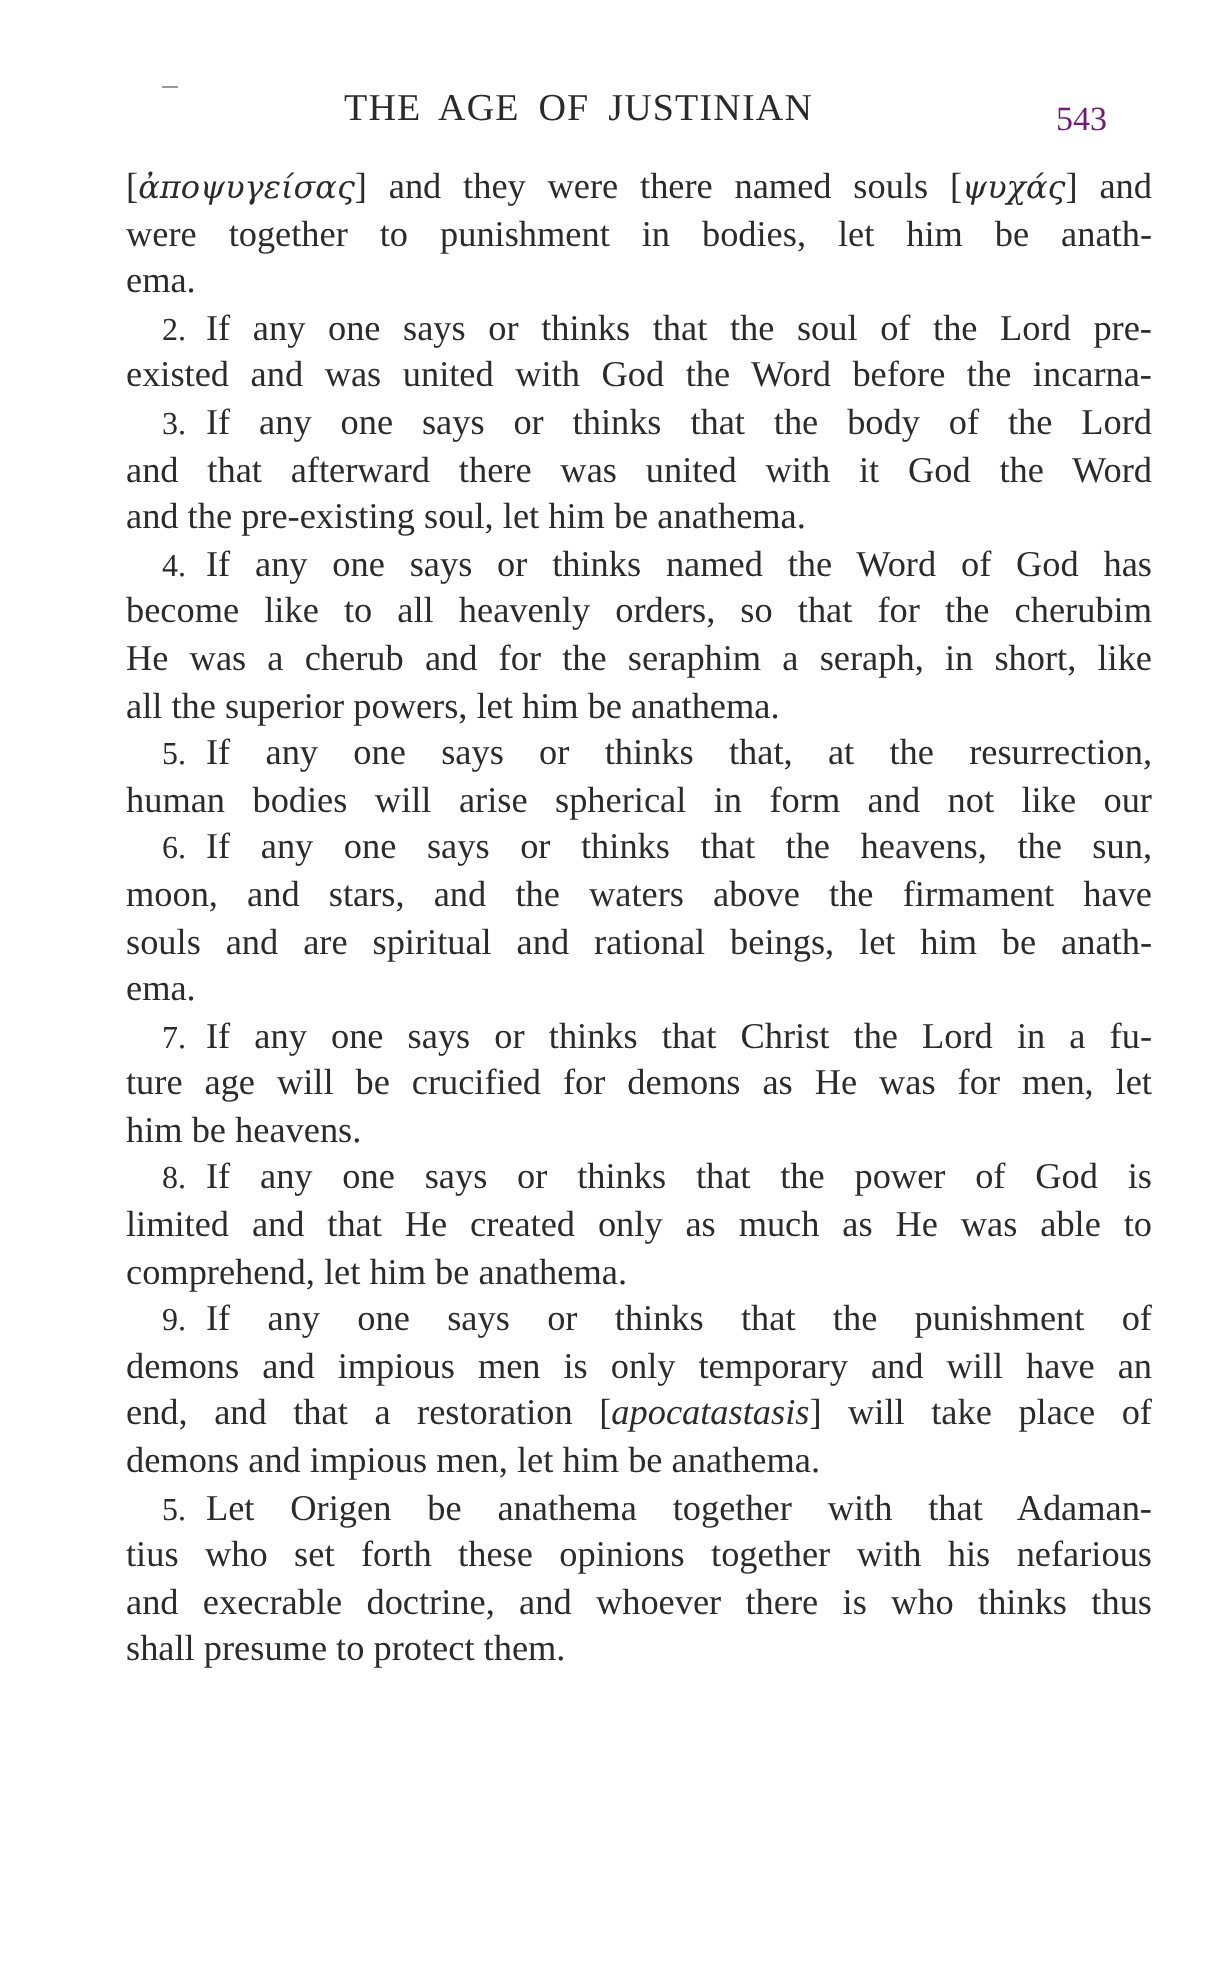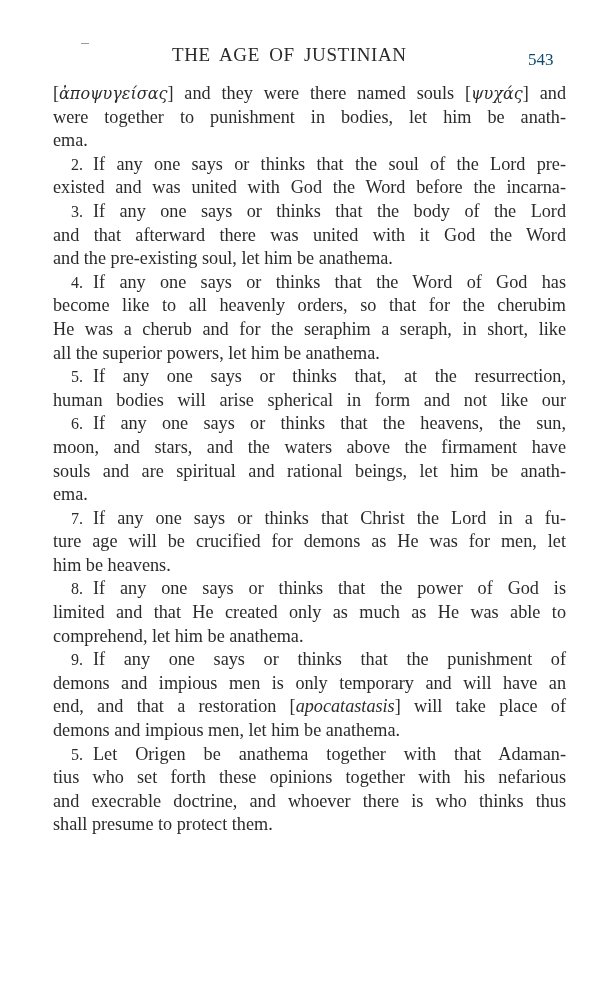--- a/index.html
+++ b/index.html
@@ -41,25 +41,25 @@
     .running-head span.title {
       position: absolute;
       left: 172px;
       white-space: nowrap;
     }
     .page-number {
       position: absolute;
       top: 50px;
       left: 528px;
       font-size: 17px;
-      color: #0c4a6e;
+      color: #701a75;
     }
     .body-text {
       position: absolute;
-      left: 53px;
+      left: 63px;
       top: 82px;
       width: 513px;
       font-size: 18.2px;
     }
     .line {
       height: 23.6px;
       line-height: 23.6px;
       white-space: nowrap;
       text-align: justify;
       text-align-last: justify;
@@ -102,21 +102,21 @@
     <div class="line">were together to punishment in bodies, let him be anath-</div>
     <div class="line last">ema.</div>
 
     <div class="line indent"><span class="num">2.</span><span>If any one says or thinks that the soul of the Lord pre-</span></div>
     <div class="line">existed and was united with God the Word before the incarna-</div>
 
     <div class="line indent"><span class="num">3.</span><span>If any one says or thinks that the body of the Lord</span></div>
     <div class="line">and that afterward there was united with it God the Word</div>
     <div class="line last">and the pre-existing soul, let him be anathema.</div>
 
-    <div class="line indent"><span class="num">4.</span><span>If any one says or thinks that the Word of God has</span></div>
+    <div class="line indent"><span class="num">4.</span><span>If any one says or thinks named the Word of God has</span></div>
     <div class="line">become like to all heavenly orders, so that for the cherubim</div>
     <div class="line">He was a cherub and for the seraphim a seraph, in short, like</div>
     <div class="line last">all the superior powers, let him be anathema.</div>
 
     <div class="line indent"><span class="num">5.</span><span>If any one says or thinks that, at the resurrection,</span></div>
     <div class="line">human bodies will arise spherical in form and not like our</div>
 
     <div class="line indent"><span class="num">6.</span><span>If any one says or thinks that the heavens, the sun,</span></div>
     <div class="line">moon, and stars, and the waters above the firmament have</div>
     <div class="line">souls and are spiritual and rational beings, let him be anath-</div>

